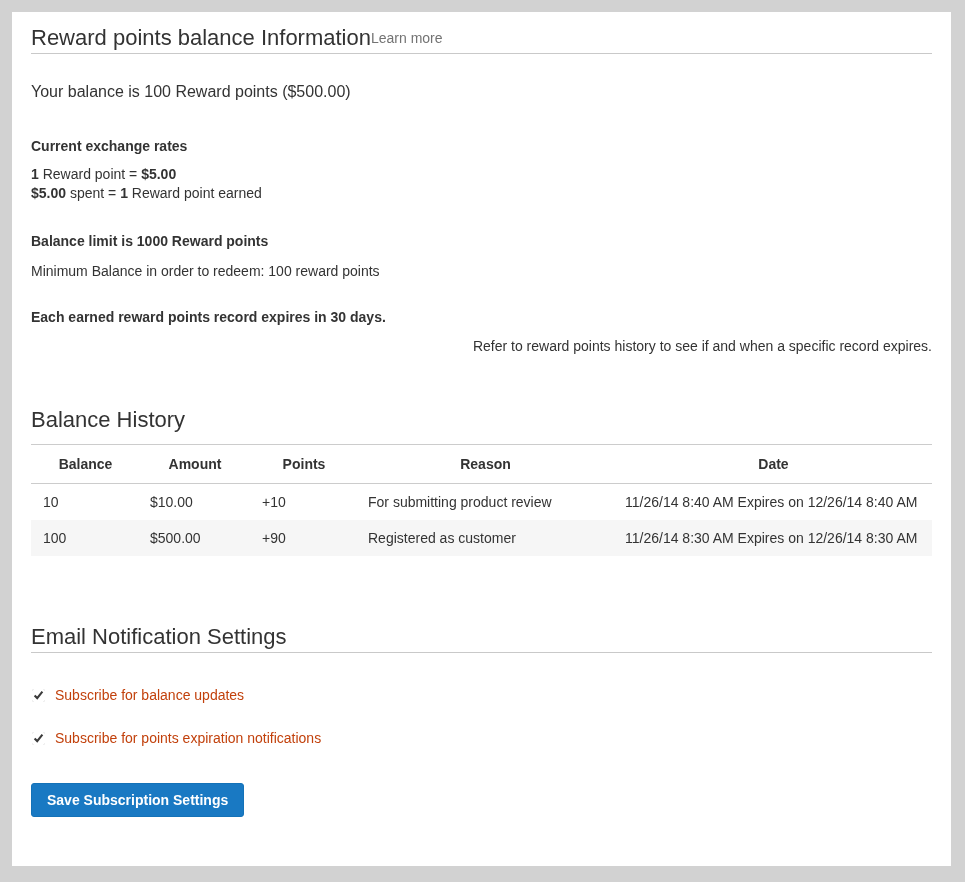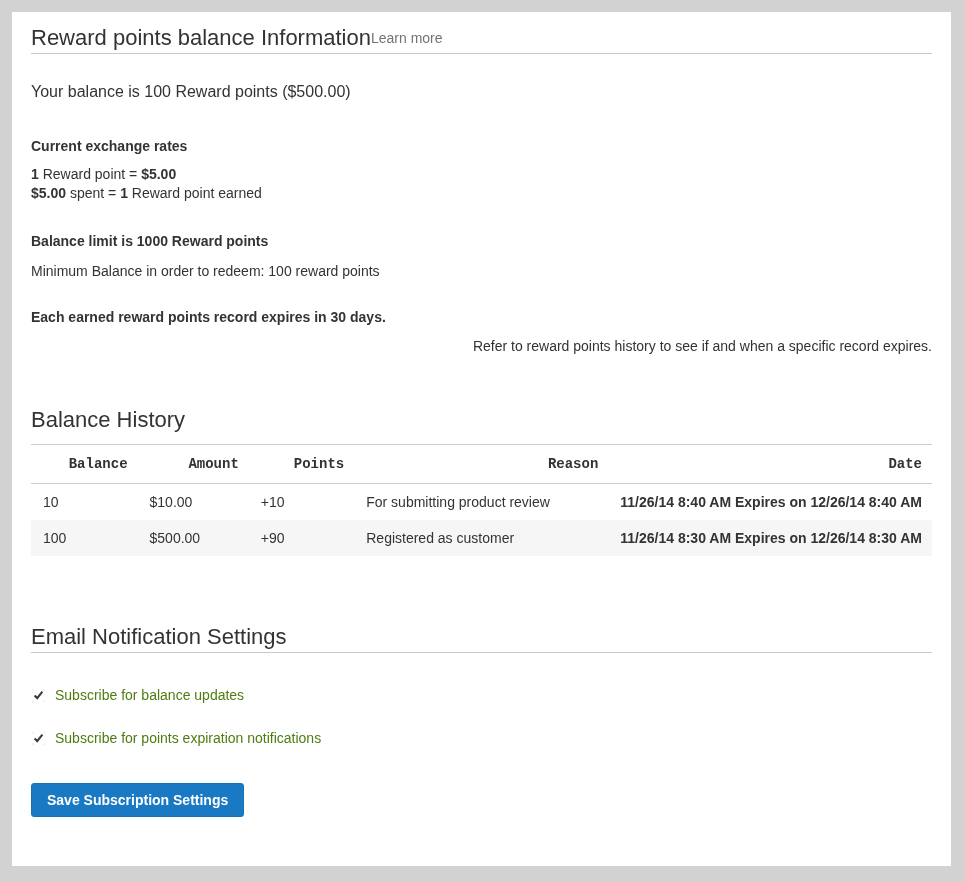--- a/index.html
+++ b/index.html
@@ -57,49 +57,48 @@
   .expiry-note  { margin-top: 9px; font-size: 14px; line-height: 20px; text-align: right; }
 
   .history-title { margin-top: 49px; }
   table.history {
     width: 100%;
     border-collapse: collapse;
     margin-top: 9px;
     font-size: 14px;
   }
   table.history thead th {
-    text-align: right;
+    text-align: center;
     font-weight: bold;
     color: #333;
     border-top: 1px solid #cccccc;
     border-bottom: 1px solid #cccccc;
     padding: 11px 10px 11px 12px;
-    font-family: Liberation Mono, monospace;
   }
   table.history tbody td {
     padding: 10px 10px 10px 12px;
     color: #333;
   }
   table.history tbody tr:nth-child(even) { background: #f6f6f6; }
   th.col-balance { width: 107px; }
   th.col-amount  { width: 112px; }
   th.col-points  { width: 106px; }
   th.col-reason  { width: 257px; }
-  td.cell-date, th.col-date { white-space: nowrap; font-weight: bold; }
+  td.cell-date, th.col-date { white-space: nowrap; }
 
   .notif-title { margin-top: 66px; }
   .divider-notif { margin-top: 9px; }
   .options { margin-top: 34px; }
   .option-row { display: flex; align-items: center; margin-bottom: 27px; }
   .option-row input[type="checkbox"] {
     width: 13px; height: 13px;
     margin: 0 10px 0 1px;
     accent-color: #ffffff;
   }
-  .option-row label { font-size: 14px; color: #4d7c0f; cursor: pointer; }
+  .option-row label { font-size: 14px; color: #c2410c; cursor: pointer; }
 
   .save-btn {
     margin-top: 10px;
     display: inline-block;
     background: #1979c3;
     border: 1px solid #1472b8;
     border-radius: 3px;
     color: #ffffff;
     font-family: "Liberation Sans", "DejaVu Sans", sans-serif;
     font-size: 14px;

